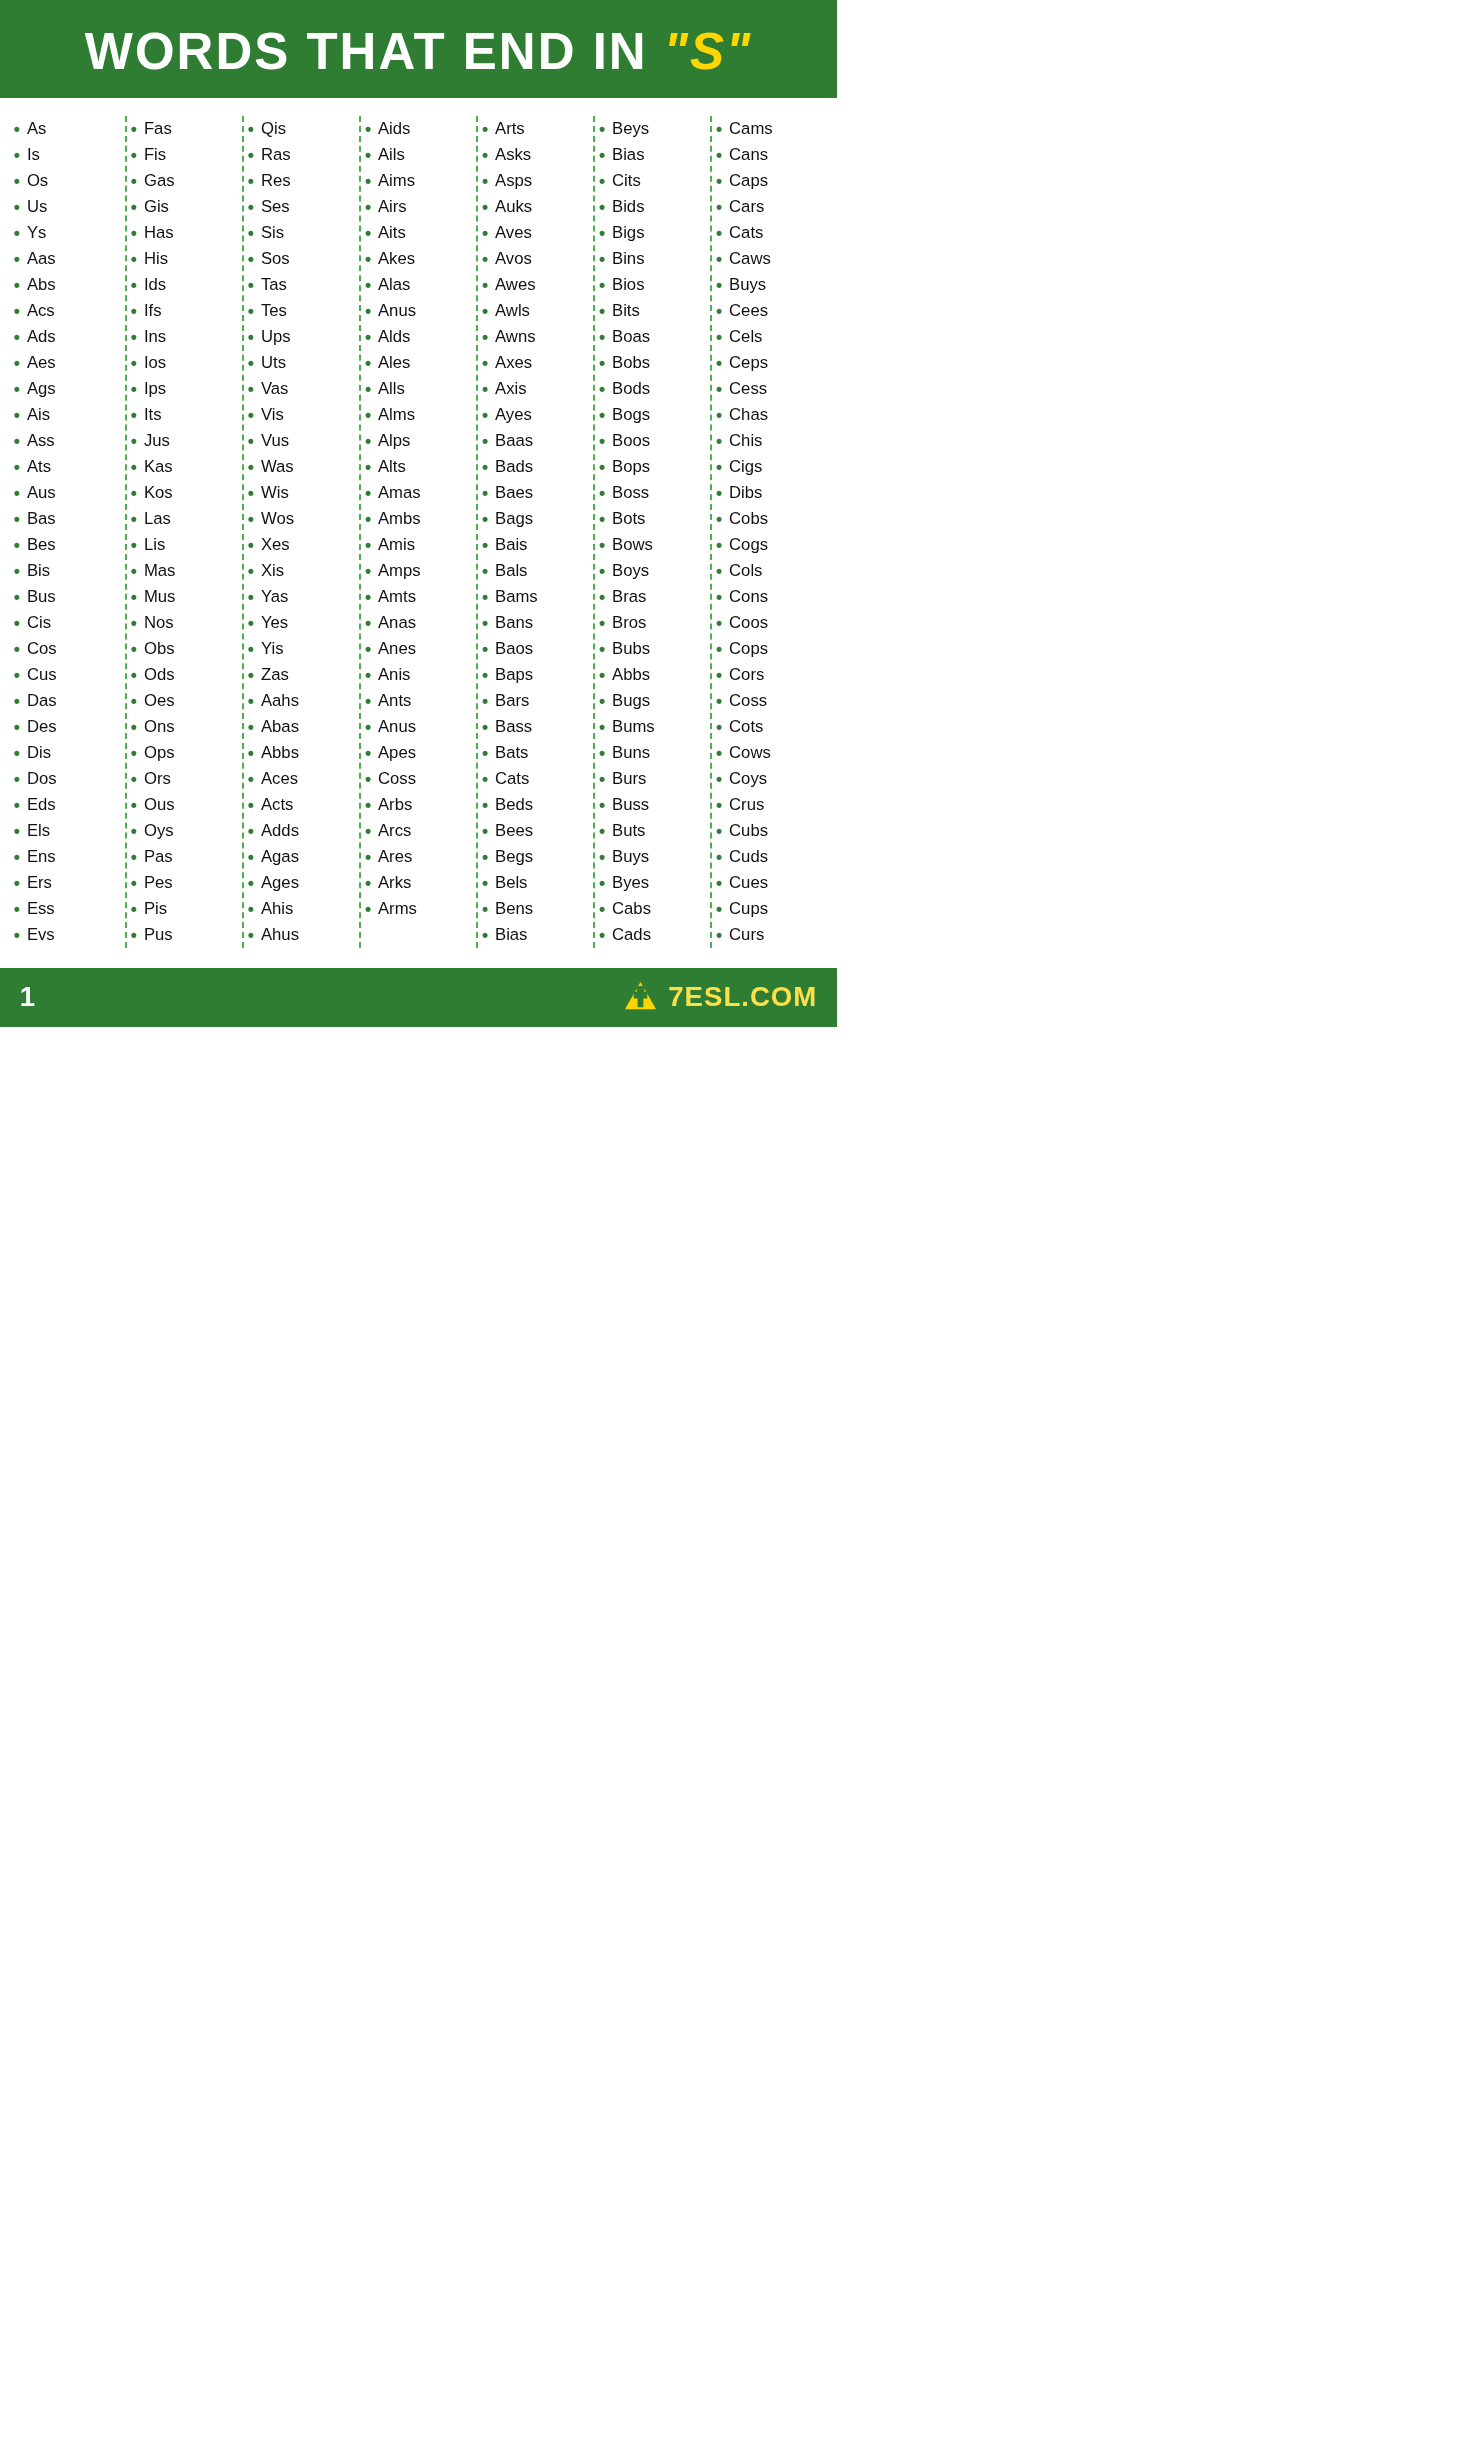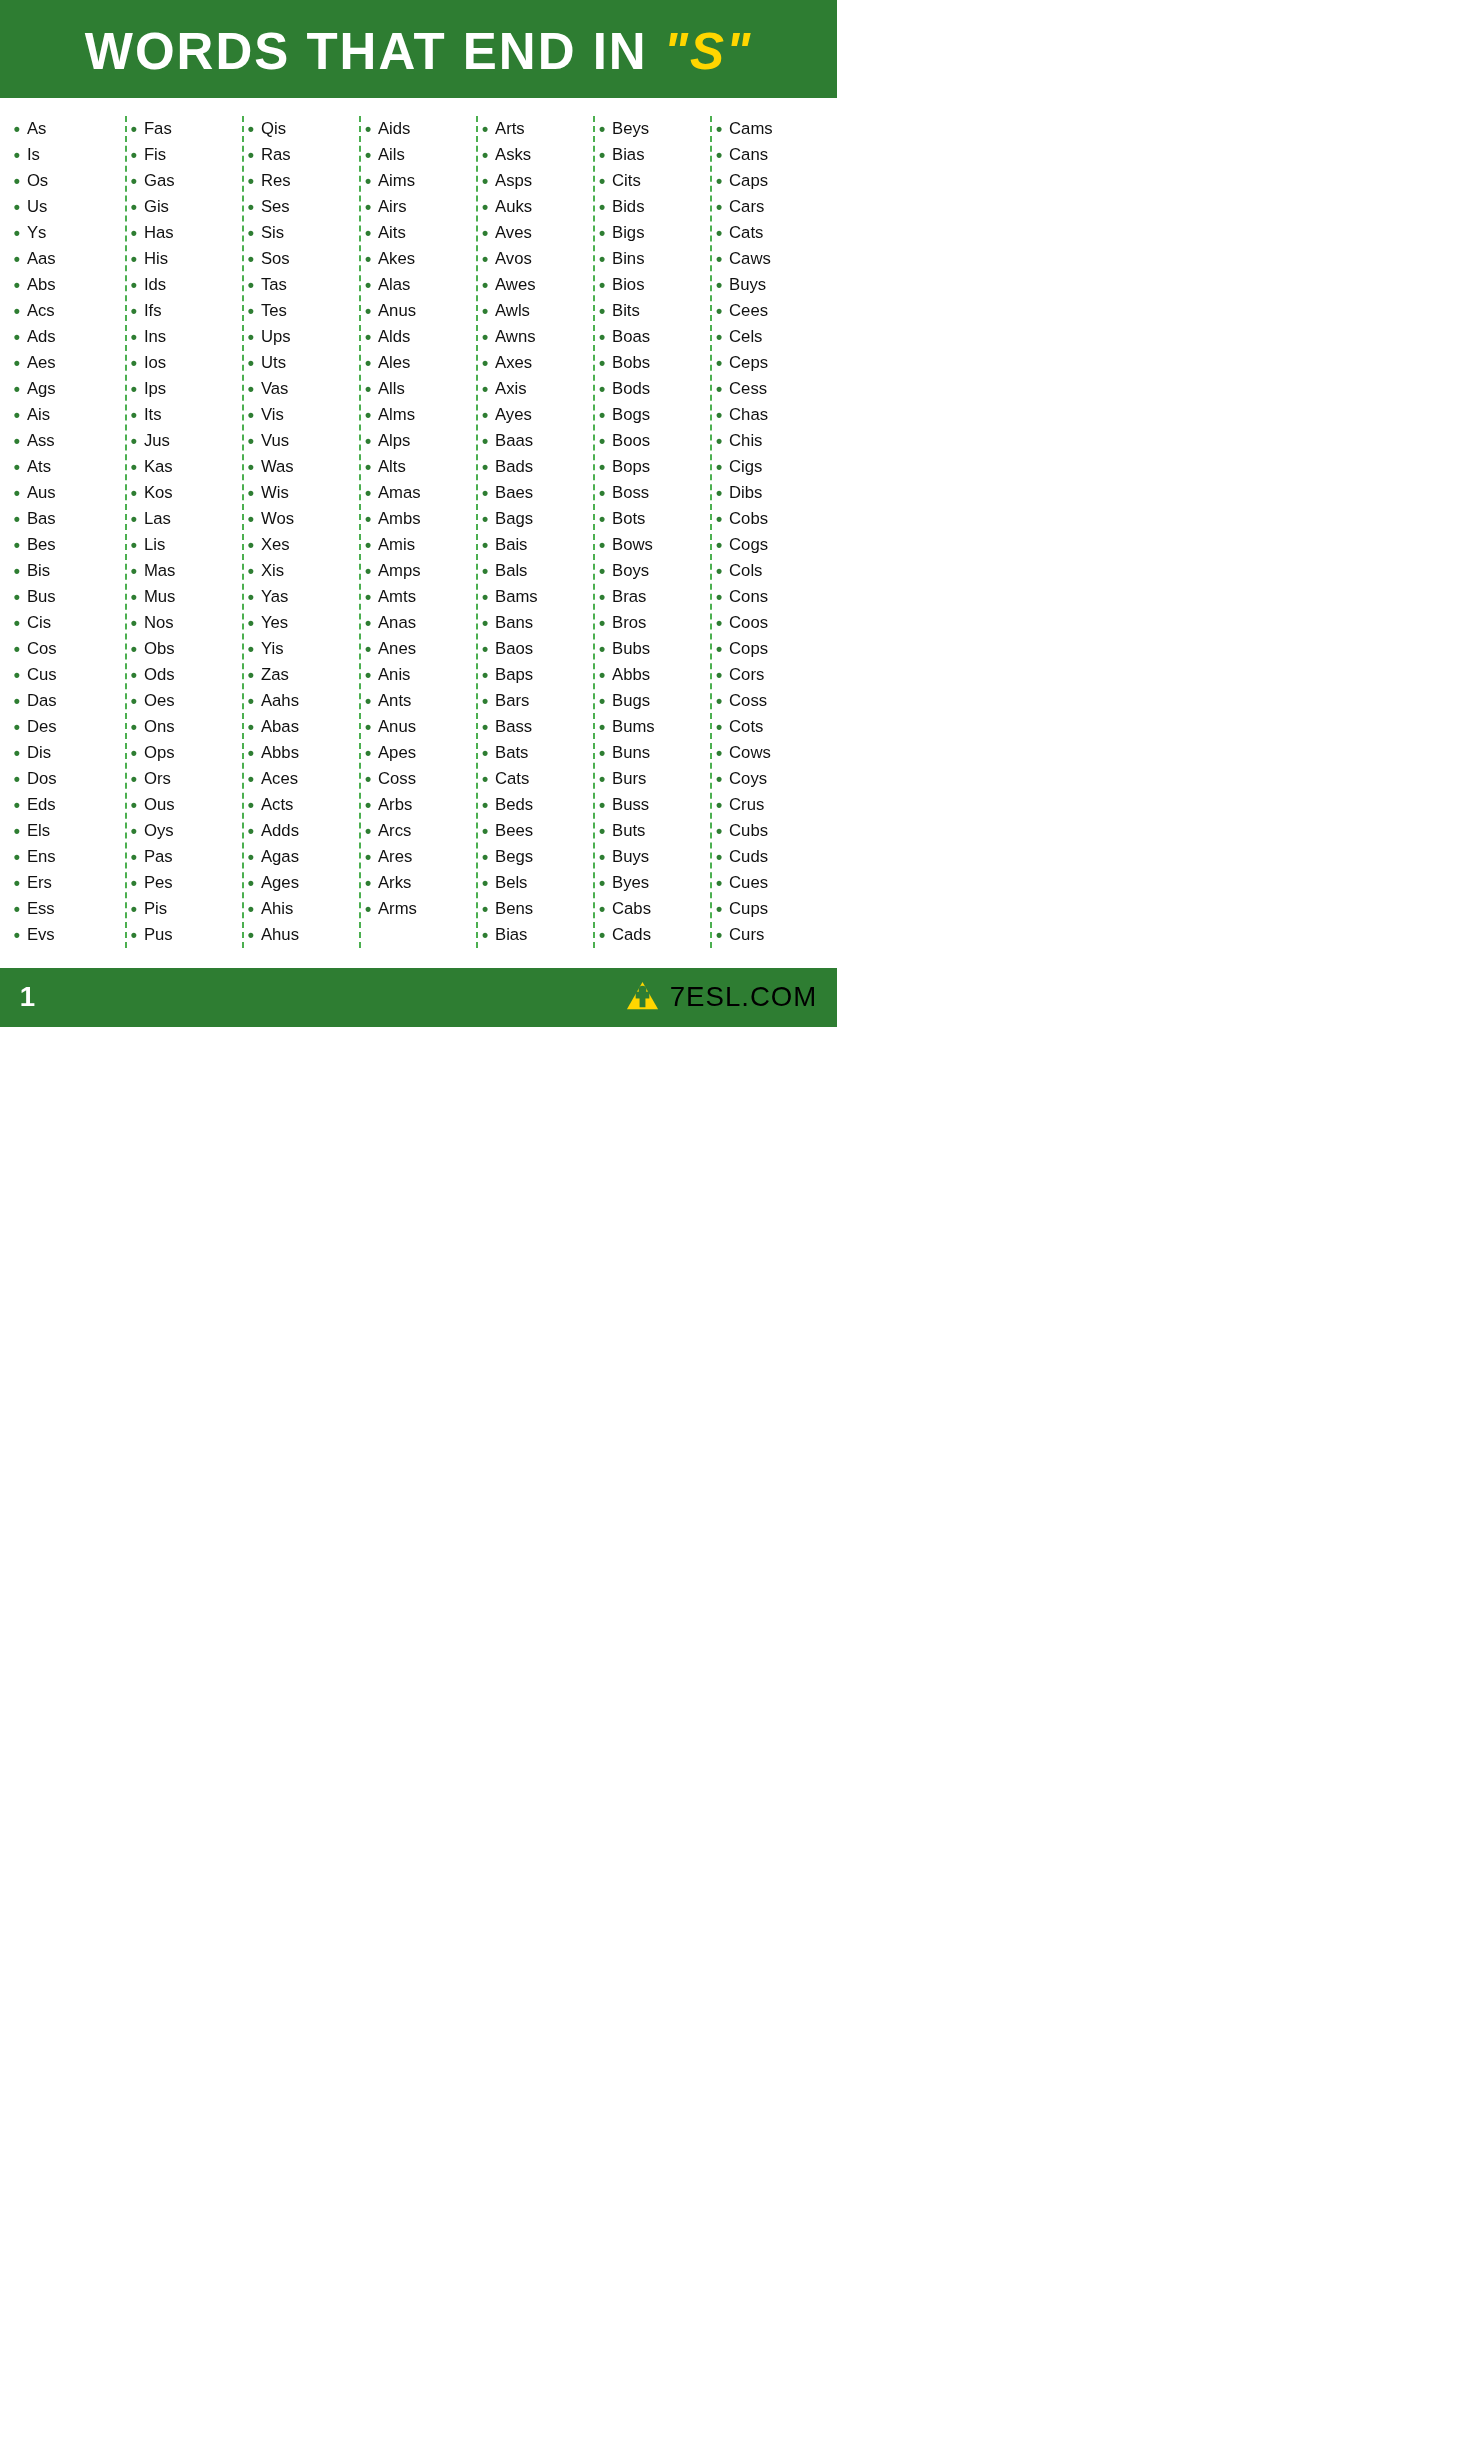--- a/index.html
+++ b/index.html
@@ -70,23 +70,23 @@
     .footer-logo {
       display: flex;
       align-items: center;
       gap: 7.9px;
     }
     .logo-icon {
       width: 39px;
       height: 39px;
     }
     .logo-text {
-      color: #000000;
+      color: #fde047;
       font-size: 27.6px;
-      font-weight: 400;
+      font-weight: 700;
       letter-spacing: 1px;
     }
   </style>
 </head>
 <body>
 
 <div class="header">
   <h1>
     <span>WORDS THAT END IN </span><span class="highlight">"S"</span>
   </h1>

